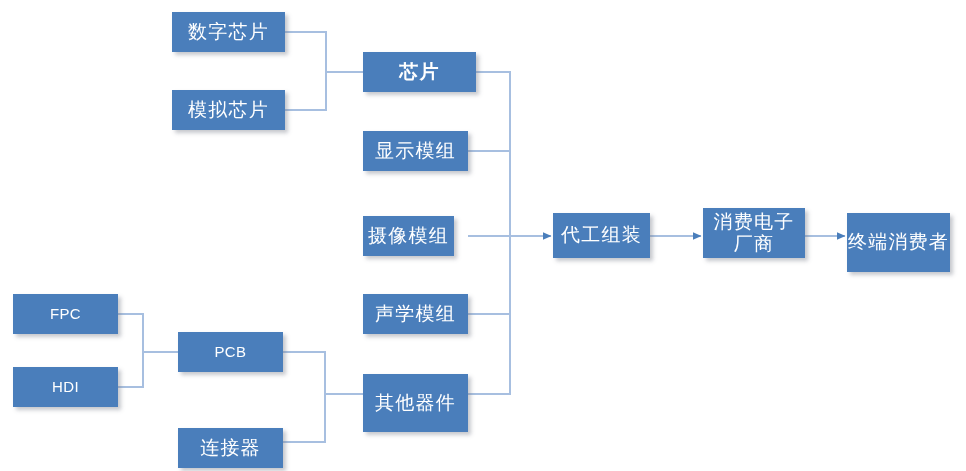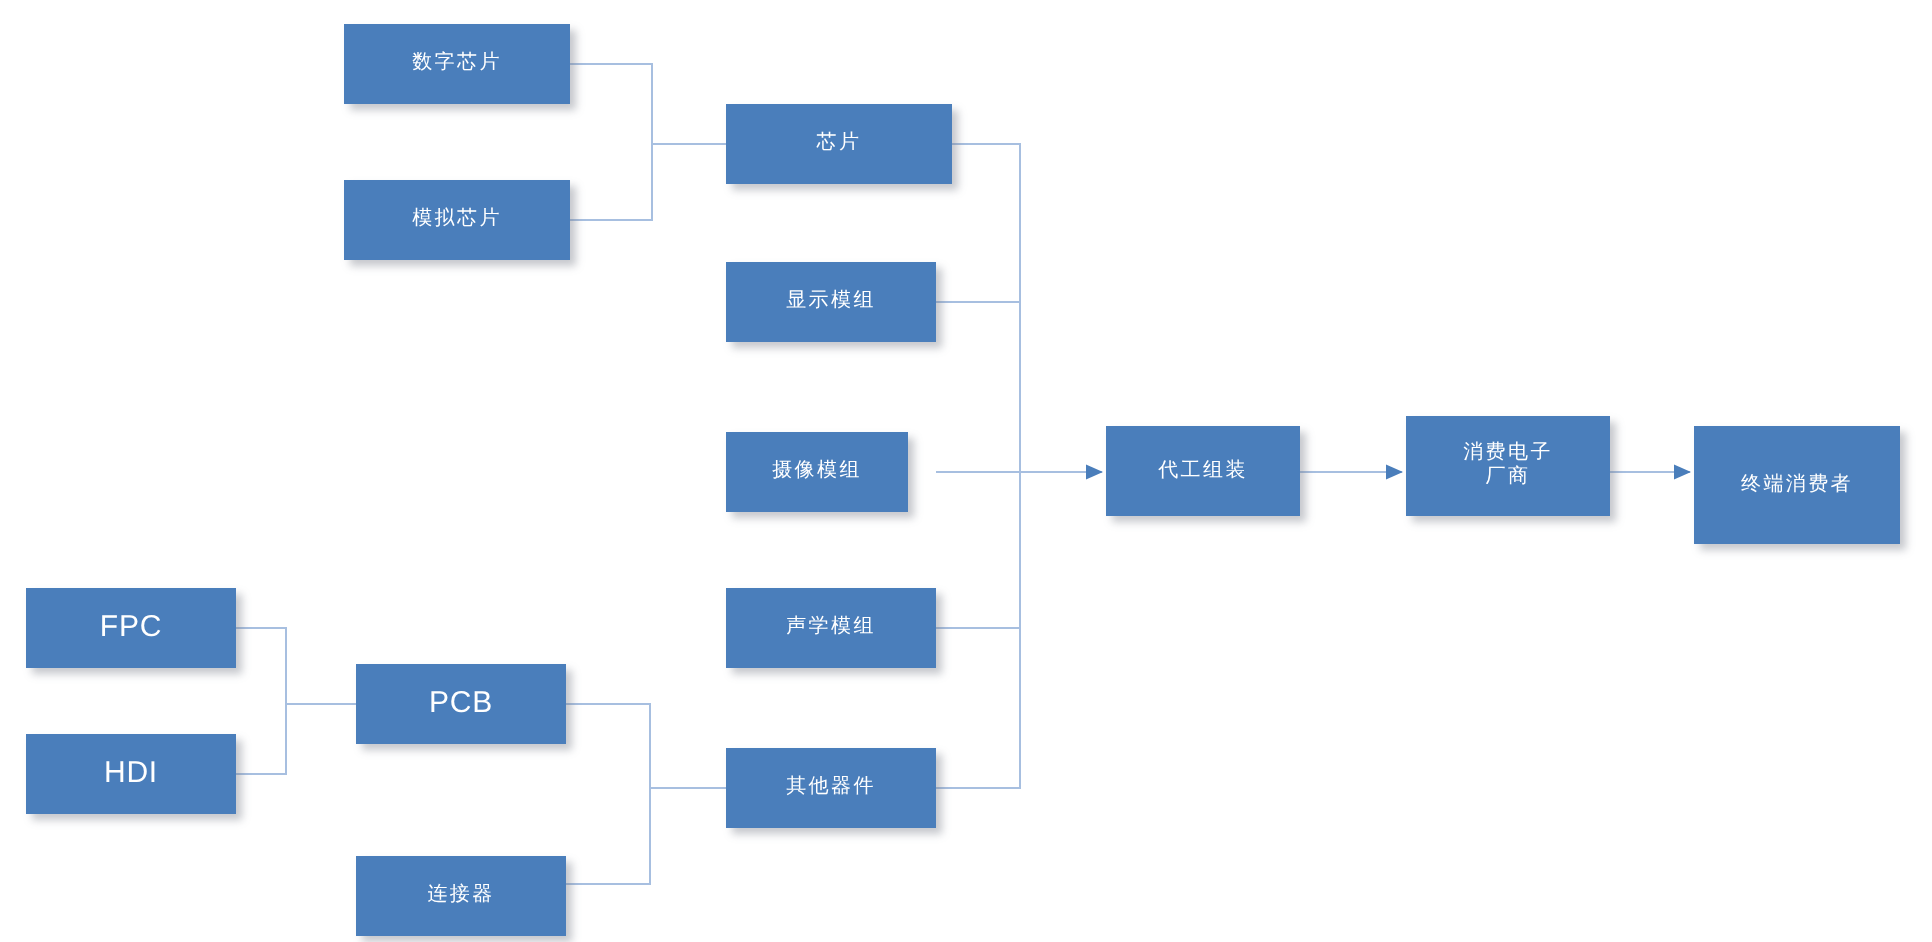--- a/index.html
+++ b/index.html
@@ -26,21 +26,21 @@
     position: absolute;
     box-sizing: border-box;
     background: #4A7EBB;
     border: 1px solid #4A7EBB;
     color: #ffffff;
     display: flex;
     align-items: center;
     justify-content: center;
     text-align: center;
     line-height: 1.18;
-    font-size: 10px;
+    font-size: 19px;
     letter-spacing: 1.2px;
     box-shadow: 3px 3px 4px rgba(120,125,135,0.42);
     z-index: 2;
     white-space: pre-line;
     font-weight: 400;
   }
   .node.latin {
     letter-spacing: 0.4px;
     font-size: 15px;
   }
@@ -84,29 +84,29 @@
       <path d="M650,236 L701,236" marker-end="url(#ah)"></path>
 
       <path d="M805,236 L845,236" marker-end="url(#ah)"></path>
     </g>
   </svg>
 
   <div class="node" style="left:172px;top:12px;width:113px;height:40px;">数字芯片</div>
 
   <div class="node" style="left:172px;top:90px;width:113px;height:40px;">模拟芯片</div>
 
-  <div class="node" style="left:363px;top:52px;width:113px;height:40px;">芯片</div>
+  <div class="node" style="left:363px;top:52px;width:113px;height:40px;font-weight:bold;">芯片</div>
 
   <div class="node" style="left:363px;top:131px;width:105px;height:40px;">显示模组</div>
 
   <div class="node" style="left:363px;top:216px;width:91px;height:40px;">摄像模组</div>
 
   <div class="node" style="left:363px;top:294px;width:105px;height:40px;">声学模组</div>
 
-  <div class="node" style="left:363px;top:374px;width:105px;height:40px;">其他器件</div>
+  <div class="node" style="left:363px;top:374px;width:105px;height:58px;">其他器件</div>
 
   <div class="node latin" style="left:13px;top:294px;width:105px;height:40px;">FPC</div>
 
   <div class="node latin" style="left:13px;top:367px;width:105px;height:40px;">HDI</div>
 
   <div class="node latin" style="left:178px;top:332px;width:105px;height:40px;">PCB</div>
 
   <div class="node" style="left:178px;top:428px;width:105px;height:40px;">连接器</div>
 
   <div class="node" style="left:553px;top:213px;width:97px;height:45px;">代工组装</div>

